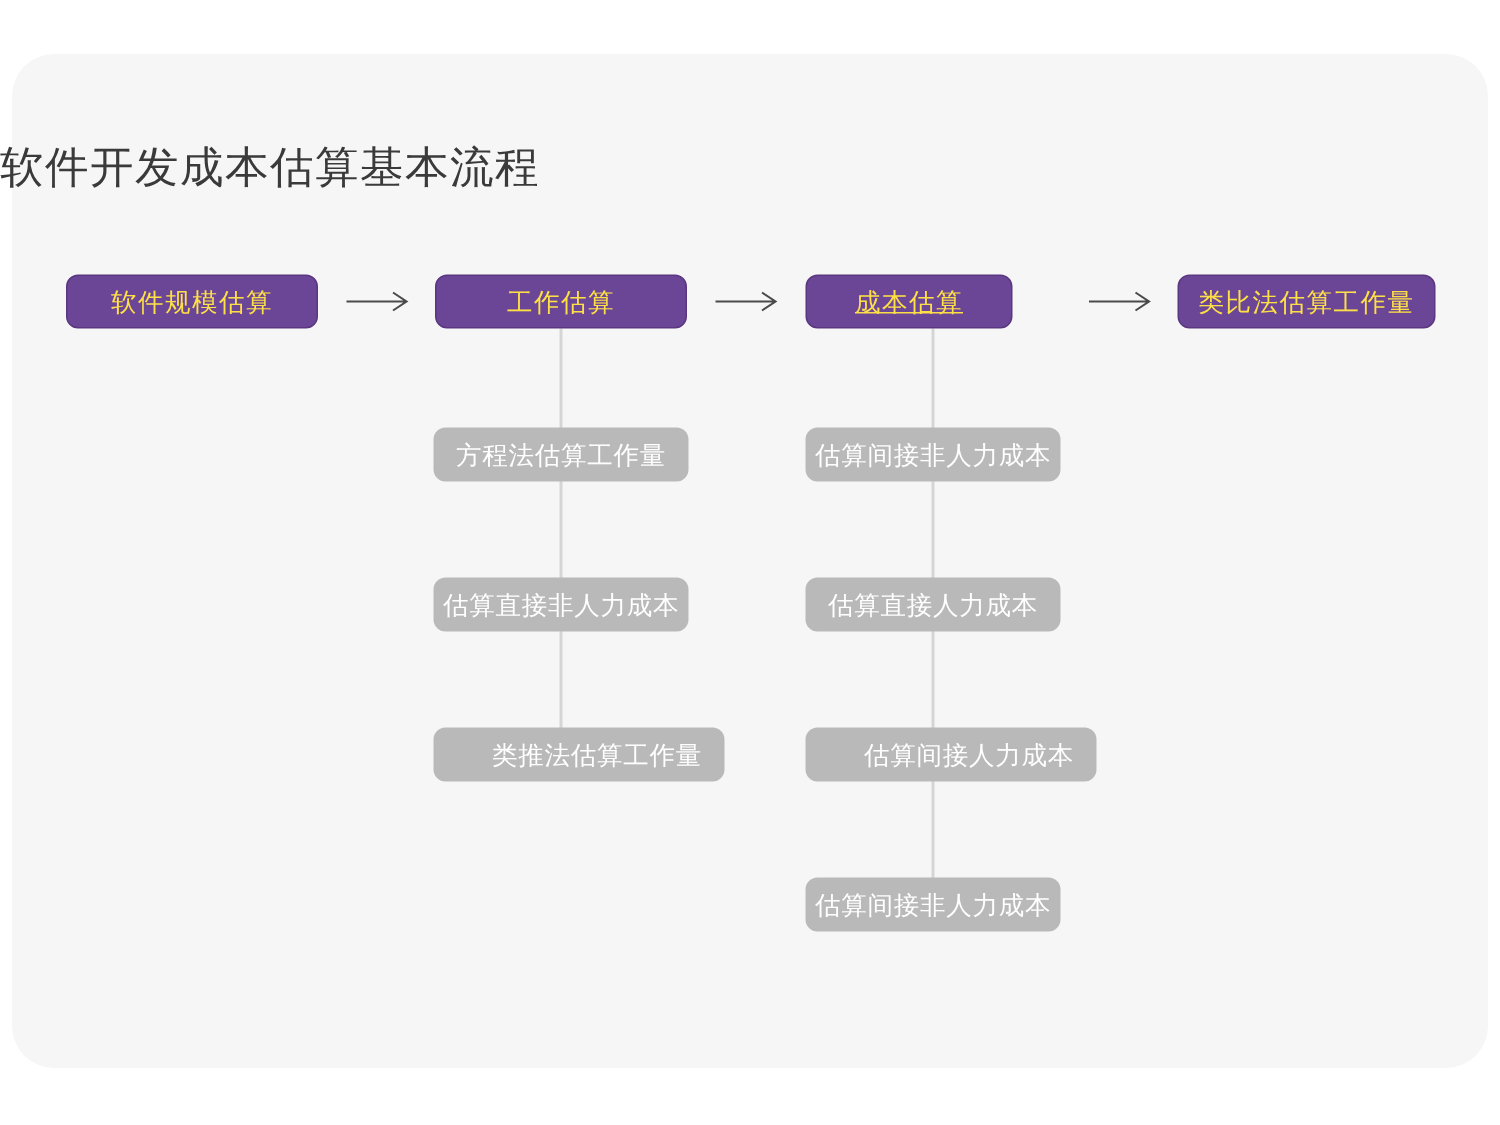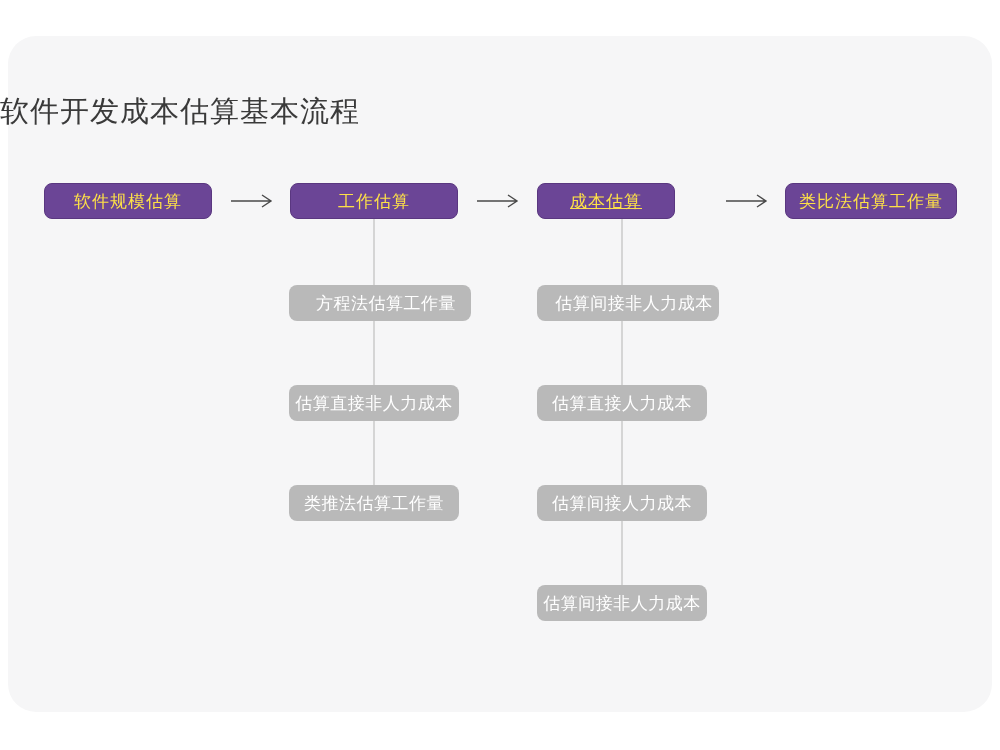--- a/index.html
+++ b/index.html
@@ -81,23 +81,23 @@
     color: #ffffff;
     font-size: 17px;
     display: flex;
     align-items: center;
     justify-content: center;
     z-index: 2;
     letter-spacing: 0.5px;
   }
   .col-work { left: 289px; }
   .col-cost { left: 537px; }
-  .row-1 { top: 285px; padding-left: 12px; }
+  .row-1 { top: 285px; }
   .row-2 { top: 385px; }
-  .row-3 { top: 485px; }
+  .row-3 { top: 485px; padding-left: 24px; }
   .row-4 { top: 585px; }
 </style>
 </head>
 <body>
 
 <div class="canvas">
   <div class="card"></div>
 
   <h1 class="title">软件开发成本估算基本流程</h1>
 

